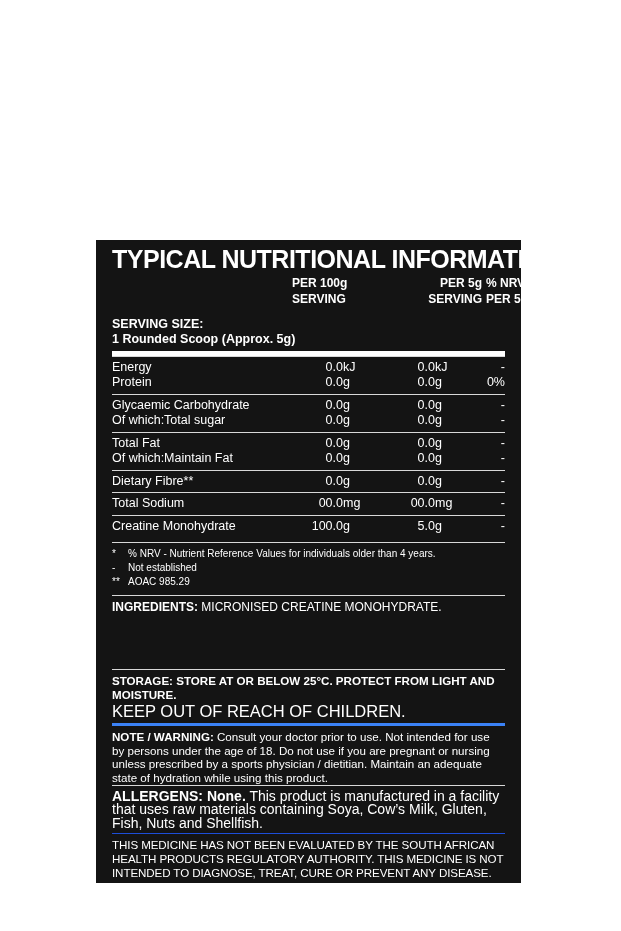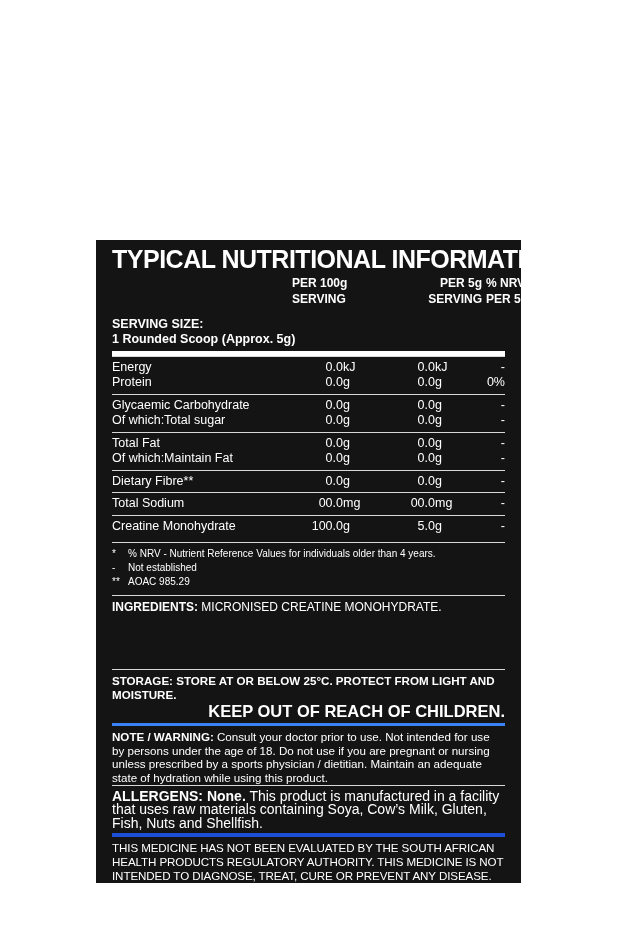--- a/index.html
+++ b/index.html
@@ -131,22 +131,22 @@
   }
   .storage {
     font-size: 11.6px;
     font-weight: bold;
     line-height: 14px;
     border-top: 1px solid #d8d8d8;
     padding-top: 4px;
   }
   .keepout {
     font-size: 16.5px;
-    font-weight: bold;
-    text-align: right;
+    font-weight: normal;
+    text-align: left;
     line-height: 19px;
     margin-top: 0px;
   }
   .note {
     font-size: 11.6px;
     line-height: 13.6px;
     border-top: 3px solid #3b82f6;
     padding-top: 4px;
     margin-top: 2px;
   }
@@ -155,21 +155,21 @@
     font-size: 14px;
     line-height: 13.6px;
     border-top: 1px solid #d8d8d8;
     padding-top: 4px;
     margin-top: 0;
   }
   .allergens b { font-weight: bold; }
   .disclaimer {
     font-size: 11.6px;
     line-height: 13.6px;
-    border-top: 4px solid #1d4ed8;
+    border-top: 1px solid #1d4ed8;
     padding-top: 4px;
     margin-top: 3px;
     letter-spacing: -0.1px;
   }
 </style>
 </head>
 <body>
 
 <div id="label-panel">
   <div class="inner">

